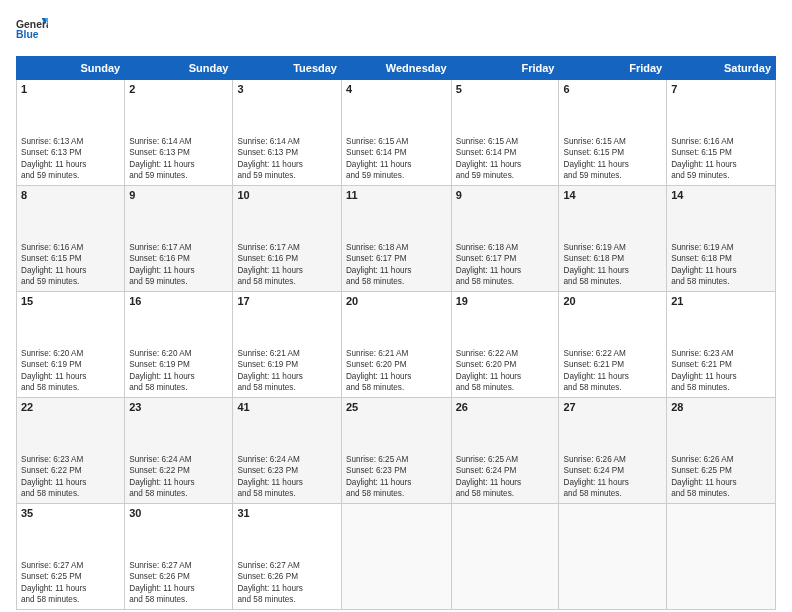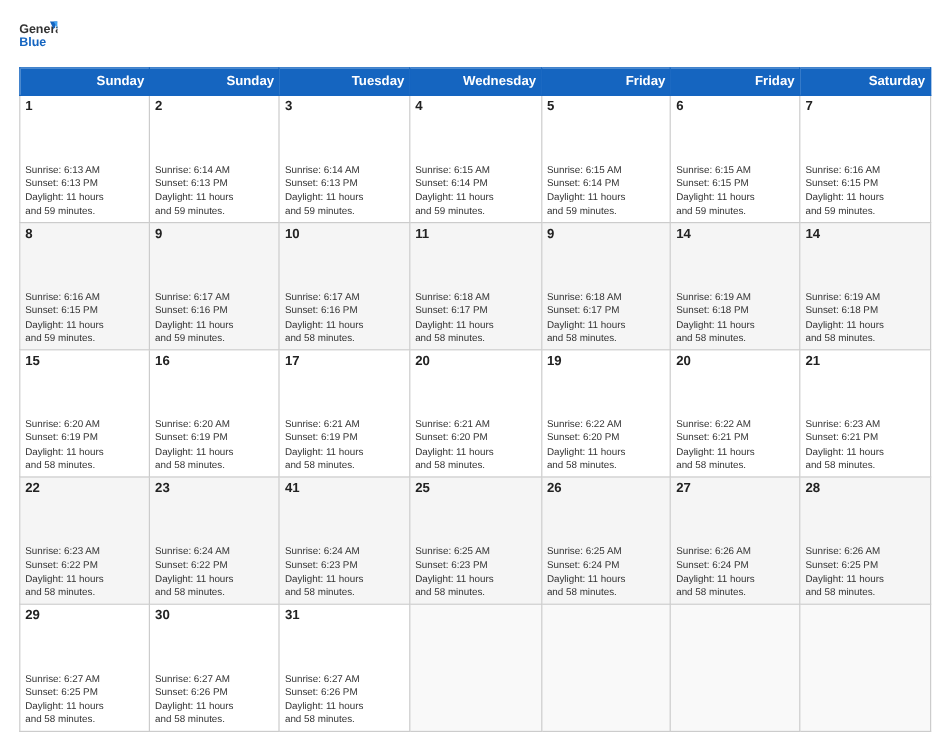--- a/index.html
+++ b/index.html
@@ -232,21 +232,21 @@
             <span class="day-num">27</span>
             <div class="day-info">Sunrise: 6:26 AM<br>Sunset: 6:24 PM<br>Daylight: 11 hours<br>and 58 minutes.</div>
           </td>
           <td>
             <span class="day-num">28</span>
             <div class="day-info">Sunrise: 6:26 AM<br>Sunset: 6:25 PM<br>Daylight: 11 hours<br>and 58 minutes.</div>
           </td>
         </tr>
         <tr>
           <td>
-            <span class="day-num">29</span>
+            <span class="day-num">35</span>
             <div class="day-info">Sunrise: 6:27 AM<br>Sunset: 6:25 PM<br>Daylight: 11 hours<br>and 58 minutes.</div>
           </td>
           <td>
             <span class="day-num">30</span>
             <div class="day-info">Sunrise: 6:27 AM<br>Sunset: 6:26 PM<br>Daylight: 11 hours<br>and 58 minutes.</div>
           </td>
           <td>
             <span class="day-num">31</span>
             <div class="day-info">Sunrise: 6:27 AM<br>Sunset: 6:26 PM<br>Daylight: 11 hours<br>and 58 minutes.</div>
           </td>

